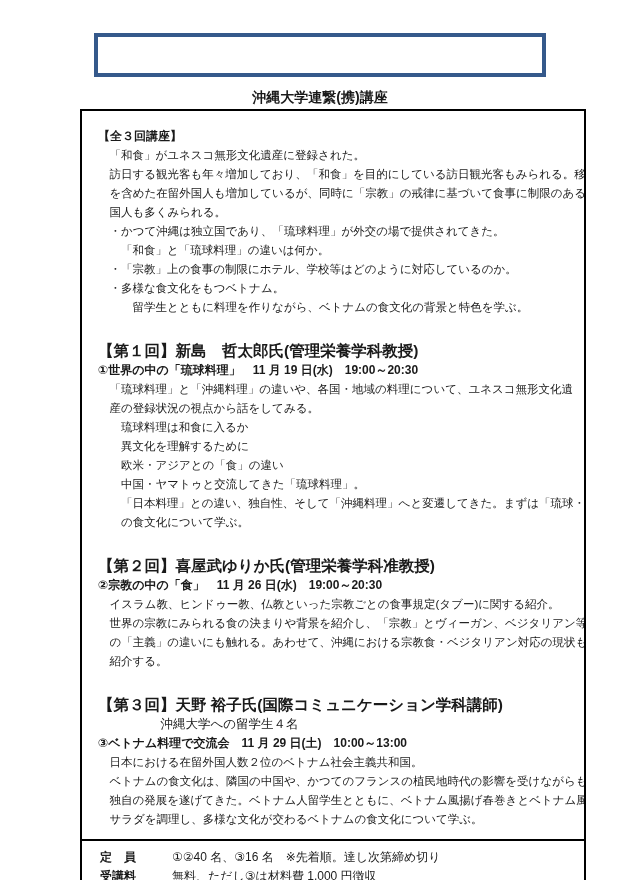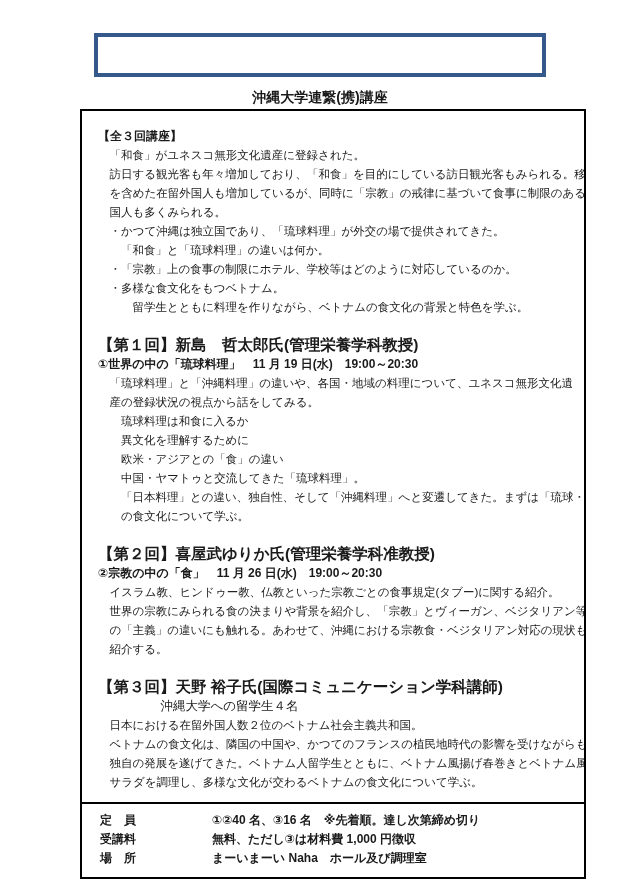--- a/index.html
+++ b/index.html
@@ -14,31 +14,31 @@
     text-align:center;font-weight:bold;font-size:14px;line-height:23px;
     padding-top:3px;white-space:pre;
   }
   .main-box{
     position:absolute;left:80px;top:109px;width:506px;
     box-sizing:border-box;border:2px solid #000000;background:#ffffff;
     padding:16px 16px 0 16px;overflow:hidden;
   }
   .intro-heading{font-size:12px;font-weight:bold;line-height:19px;white-space:pre;}
   .line{font-size:11.5px;line-height:19px;white-space:pre;}
-  .session{margin-top:18px;}
+  .session{margin-top:24px;}
   .s-heading{font-size:15.5px;font-weight:bold;line-height:20px;white-space:pre;}
   .s-subheading{font-size:12.5px;font-weight:normal;line-height:19px;white-space:pre;}
   .s-schedule{font-size:12px;font-weight:bold;line-height:19px;white-space:pre;}
   .info{
     border-top:2px solid #000000;margin:10px -16px 0 -16px;
     padding:7px 16px 9px 18px;
   }
   .info-row{font-size:12px;line-height:19px;white-space:pre;display:flex;}
   .info-label{font-weight:bold;width:72px;flex:0 0 72px;}
-  .info-value{font-weight:bold;margin-left:40px;}
+  .info-value{font-weight:normal;}
 </style>
 </head>
 <body>
 
 <div class="title-box">
   <div>沖縄大学連繋(携)講座</div>
   <div>異文化を理解するために～「食」の違いについて考えてみる～</div>
 </div>
 
 <div class="main-box">
@@ -74,20 +74,21 @@
     <div class="s-schedule">②宗教の中の「食」　11 月 26 日(水)　19:00～20:30</div>
     <div class="line">　イスラム教、ヒンドゥー教、仏教といった宗教ごとの食事規定(タブー)に関する紹介。</div>
     <div class="line">　世界の宗教にみられる食の決まりや背景を紹介し、「宗教」とヴィーガン、ベジタリアン等</div>
     <div class="line">　の「主義」の違いにも触れる。あわせて、沖縄における宗教食・ベジタリアン対応の現状も</div>
     <div class="line">　紹介する。</div>
   </div>
 
   <div class="session">
     <div class="s-heading">【第３回】天野 裕子氏(国際コミュニケーション学科講師)</div>
     <div class="s-subheading">　　　　　沖縄大学への留学生４名</div>
+    <div class="s-schedule">③ベトナム料理で交流会　11 月 29 日(土)　10:00～13:00</div>
     <div class="line">　日本における在留外国人数２位のベトナム社会主義共和国。</div>
     <div class="line">　ベトナムの食文化は、隣国の中国や、かつてのフランスの植民地時代の影響を受けながらも、</div>
     <div class="line">　独自の発展を遂げてきた。ベトナム人留学生とともに、ベトナム風揚げ春巻きとベトナム風</div>
     <div class="line">　サラダを調理し、多様な文化が交わるベトナムの食文化について学ぶ。</div>
   </div>
 
   <div class="info">
     <div class="info-row">
       <span class="info-label">定　員</span>
       <span class="info-value">①②40 名、③16 名　※先着順。達し次第締め切り</span>

